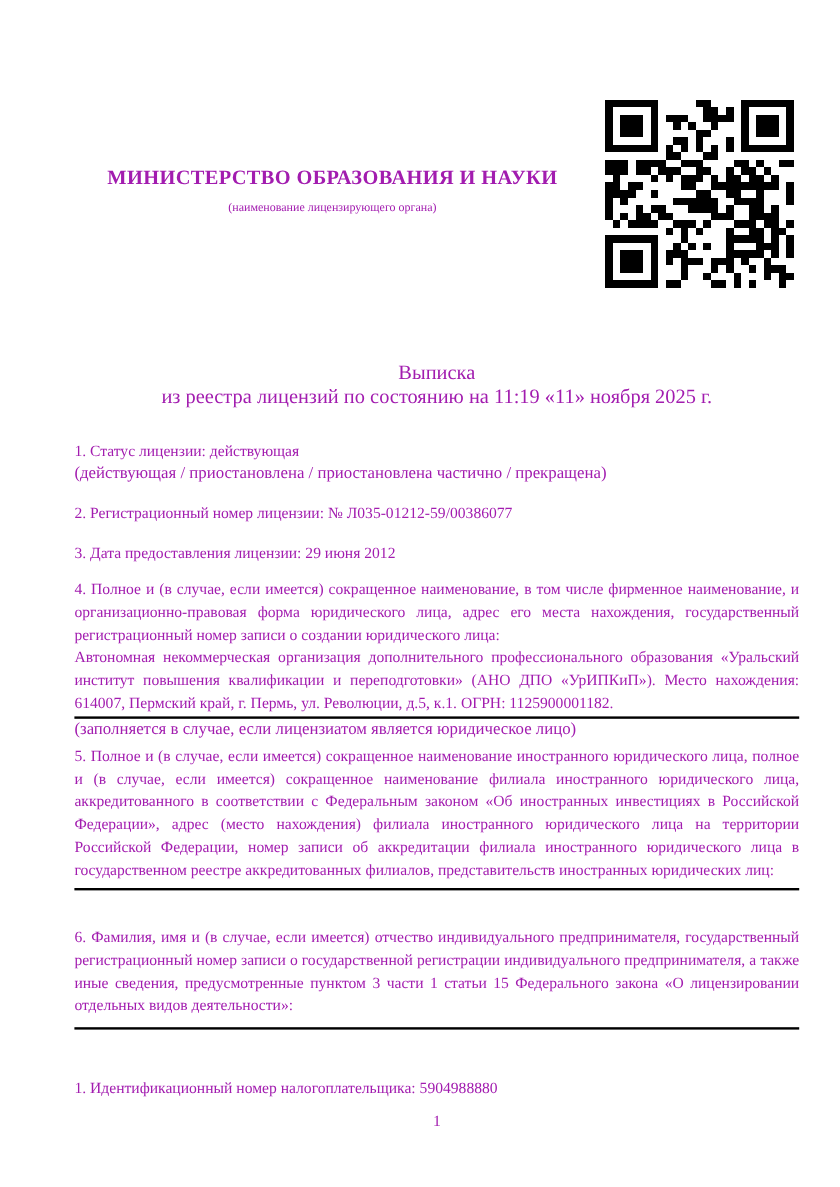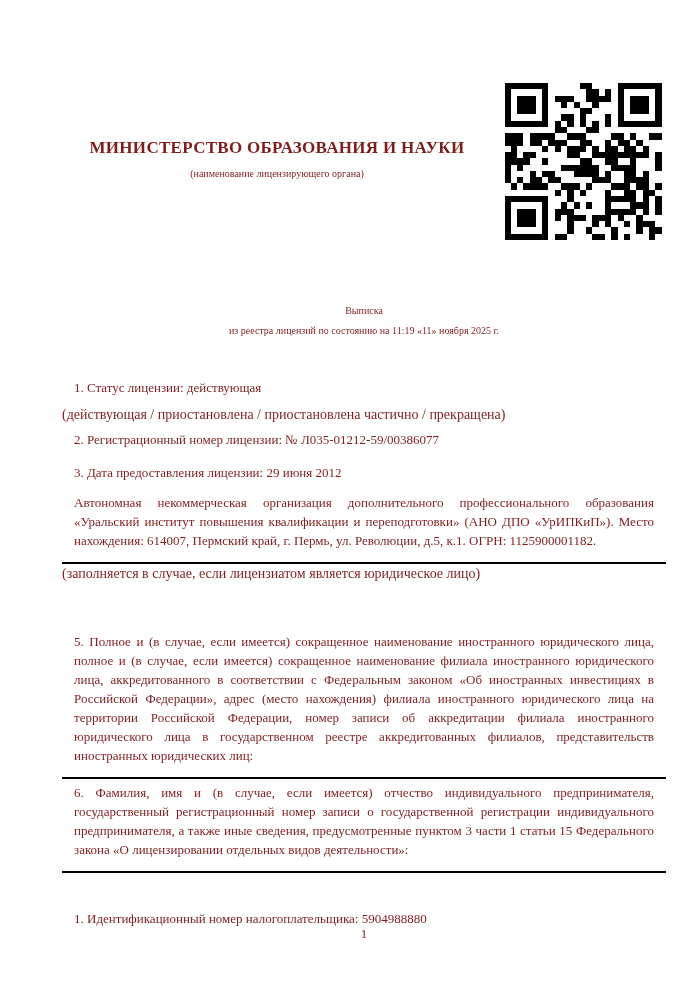--- a/index.html
+++ b/index.html
@@ -5,21 +5,21 @@
   html, body {
     margin: 0;
     padding: 0;
     background: #ffffff;
   }
   .page {
     position: relative;
     width: 700px;
     height: 989px;
     background: #ffffff;
-    color: #7f1d1d;
+    color: #a21caf;
     font-family: "Liberation Serif", "DejaVu Serif", serif;
     overflow: hidden;
   }
   
   .doc-header {
     position: absolute;
     left: 62px;
     top: 134px;
     width: 430px;
     text-align: center;
@@ -44,33 +44,33 @@
     height: 157px;
   }
   .qr-box svg { display: block; width: 100%; height: 100%; }
   
   .doc-title {
     position: absolute;
     left: 62px;
     top: 301px;
     width: 604px;
     text-align: center;
-    font-size: 10px;
+    font-size: 17px;
     line-height: 20px;
   }
   
   .item {
     position: absolute;
     left: 62px;
     width: 604px;
     font-size: 13px;
     line-height: 19px;
   }
   .item p {
-    margin: 12px;
+    margin: 0;
     text-align: justify;
     text-justify: inter-word;
   }
   .caption {
     font-size: 14px;
     line-height: 12px;
     text-align: left;
     padding-right: 56px;
     margin-top: 4px;
   }
@@ -443,20 +443,21 @@
 
   <div class="item i2">
     <p>2. Регистрационный номер лицензии: № Л035-01212-59/00386077</p>
   </div>
 
   <div class="item i3">
     <p>3. Дата предоставления лицензии: 29 июня 2012</p>
   </div>
 
   <div class="item i4">
+    <p>4. Полное и (в случае, если имеется) сокращенное наименование, в том числе фирменное наименование, и организационно-правовая форма юридического лица, адрес его места нахождения, государственный регистрационный номер записи о создании юридического лица:</p>
     <p>Автономная некоммерческая организация дополнительного профессионального образования «Уральский институт повышения квалификации и переподготовки» (АНО ДПО «УрИПКиП»). Место нахождения: 614007, Пермский край, г. Пермь, ул. Революции, д.5, к.1. ОГРН: 1125900001182.</p>
     <div class="rule"></div>
     <div class="caption">(заполняется в случае, если лицензиатом является юридическое лицо)</div>
   </div>
 
   <div class="item i5">
     <p>5. Полное и (в случае, если имеется) сокращенное наименование иностранного юридического лица, полное и (в случае, если имеется) сокращенное наименование филиала иностранного юридического лица, аккредитованного в соответствии с Федеральным законом «Об иностранных инвестициях в Российской Федерации», адрес (место нахождения) филиала иностранного юридического лица на территории Российской Федерации, номер записи об аккредитации филиала иностранного юридического лица в государственном реестре аккредитованных филиалов, представительств иностранных юридических лиц:</p>
     <div class="rule"></div>
   </div>
 

